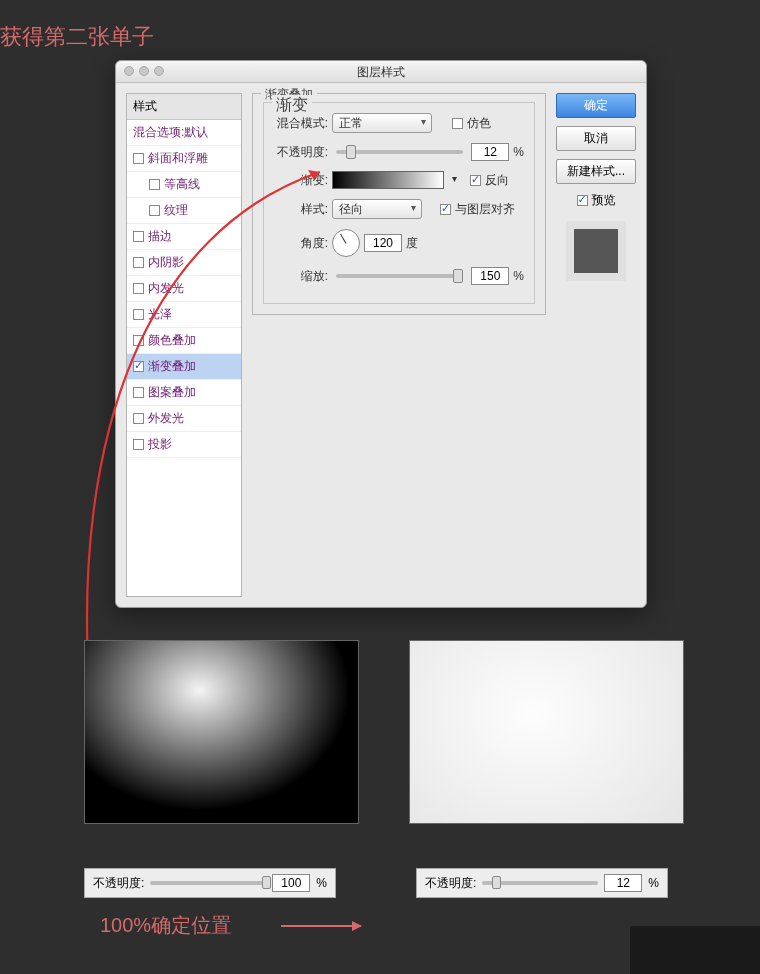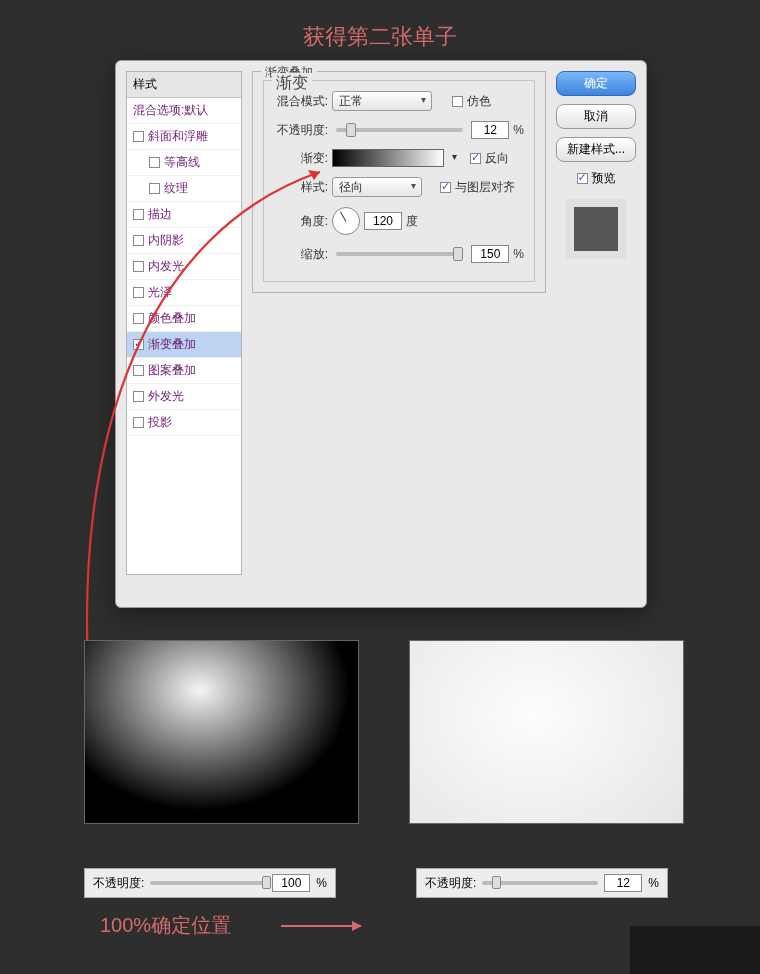--- a/index.html
+++ b/index.html
@@ -1,18 +1,18 @@
 <!DOCTYPE html>
 <html><head>
 <meta charset="utf-8">
 <style>
 * { box-sizing: border-box; margin: 0; padding: 0; }
 body { background: #2e2e2e; font-family: "Helvetica Neue", Arial, sans-serif; font-size: 12px; width: 760px; height: 974px; position: relative; overflow: hidden; }
 
-.annot-title { color: #d46a6a; font-size: 22px; text-align: center; padding-top: 22px; }
+.annot-title { color: #d46a6a; font-size: 22px; padding-top: 22px; }
 
 .dialog { position: absolute; left: 115px; top: 60px; width: 532px; height: 548px; background: #e9e9e9; border: 1px solid #999; border-radius: 6px; box-shadow: 0 6px 24px rgba(0,0,0,.4); }
 
 .titlebar { height: 22px; border-bottom: 1px solid #bfbfbf; background: linear-gradient(#f5f5f5,#dedede); border-radius: 6px 6px 0 0; position: relative; text-align: center; line-height: 22px; font-size: 12px; color: #333; }
 .titlebar .traffic { position: absolute; left: 8px; top: 5px; display: flex; gap: 5px; }
 .titlebar .dot { width: 10px; height: 10px; border-radius: 50%; background: #c7c7c7; border: 1px solid #aaa; }
 
 .dlg-body { display: flex; height: calc(100% - 22px); padding: 10px; gap: 10px; }
 
 .style-list { width: 116px; border: 1px solid #b5b5b5; background: #fff; }
@@ -38,21 +38,21 @@
 .numbox { width: 38px; height: 18px; border: 1px solid #888; background: #fff; text-align: center; font-size: 12px; }
 .unit { font-size: 12px; color: #333; }
 
 .grad-swatch { width: 112px; height: 18px; border: 1px solid #666; background: linear-gradient(90deg,#000,#fff); position: relative; }
 .grad-swatch::after { content: "▾"; position: absolute; right: -14px; top: 1px; font-size: 10px; color: #333; }
 
 .angle-dial { width: 28px; height: 28px; border: 1px solid #888; border-radius: 50%; background: #fff; position: relative; }
 .angle-dial::after { content: ""; position: absolute; left: 50%; top: 50%; width: 11px; height: 1px; background: #333; transform-origin: left; transform: rotate(-120deg); }
 
 .center-buttons { display: flex; gap: 16px; justify-content: center; margin-top: 6px; }
-.btn { border: 1px solid #999; background: linear-gradient(#fff,#e3e3e3); border-radius: 8px; padding: 3px 10px; font-size: 12px; cursor: default; text-align: center; }
+.btn { border: 1px solid #999; background: linear-gradient(#fff,#e3e3e3); border-radius: 2px; padding: 3px 10px; font-size: 12px; cursor: default; text-align: center; }
 .btn.primary { background: linear-gradient(#7ab7f8,#3d85e0); border-color: #2f6ac0; color: #fff; font-weight: 500; }
 
 .right { width: 80px; display: flex; flex-direction: column; gap: 8px; align-items: stretch; }
 .preview-box { width: 60px; height: 60px; background: #e0e0e0; margin: 4px auto 0; padding: 8px; }
 .preview-inner { width: 100%; height: 100%; background: #555; }
 .prev-row { display:flex; align-items:center; gap:4px; justify-content:center; font-size:12px; }
 
 
 .red-arrow-1 { position: absolute; left: 60px; top: 170px; width: 270px; height: 540px; pointer-events: none; }
 
@@ -72,20 +72,28 @@
 .red-arrow-2::after { content:""; position:absolute; right:-1px; top:-4px; border-left:10px solid #d46a6a; border-top:5px solid transparent; border-bottom:5px solid transparent; }
 
 .dark-patch { position:absolute; right:0; bottom:0; width:130px; height:48px; background:#1a1a1a; }
 </style>
 </head>
 <body>
 
 <div class="annot-title">获得第二张单子</div>
 
 <div class="dialog">
+  <div class="titlebar">
+    <div class="traffic">
+      <span class="dot"></span>
+      <span class="dot"></span>
+      <span class="dot"></span>
+    </div>
+    <span>图层样式</span>
+  </div>
   <div class="dlg-body">
 
     <div class="style-list">
       <div class="header">样式</div>
       <div class="item">混合选项:默认</div>
       <div class="item">
           <span class="chk"></span>
           <span>斜面和浮雕</span>
         </div>
       <div class="item sub">

